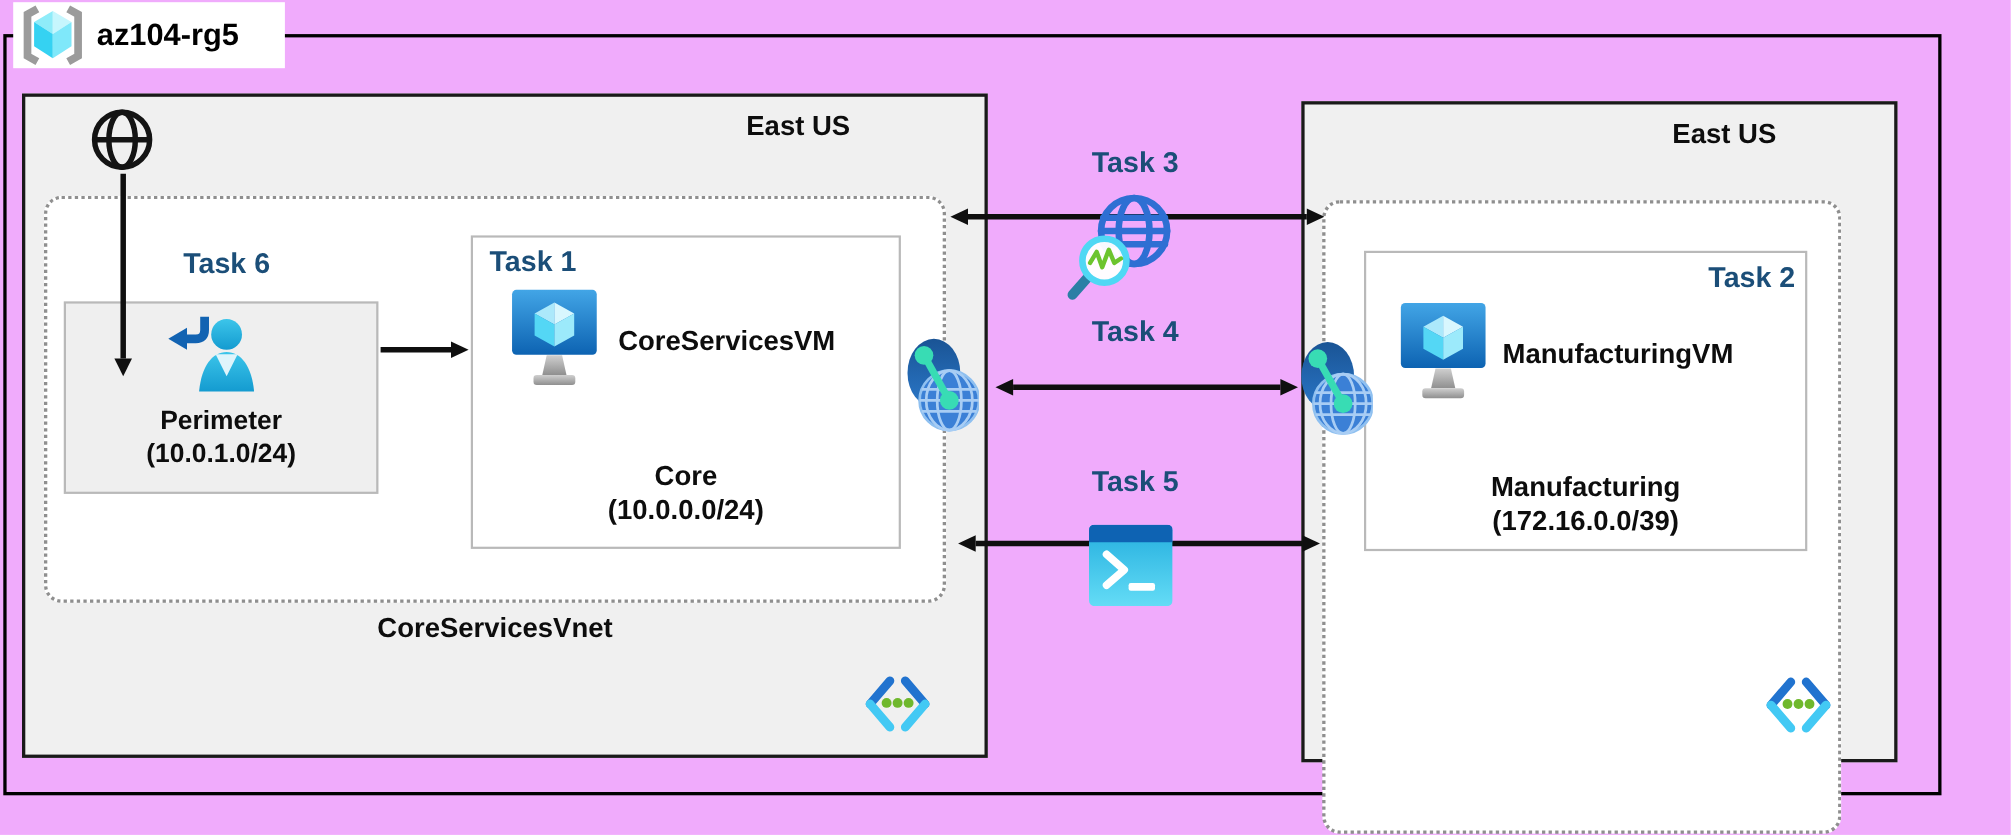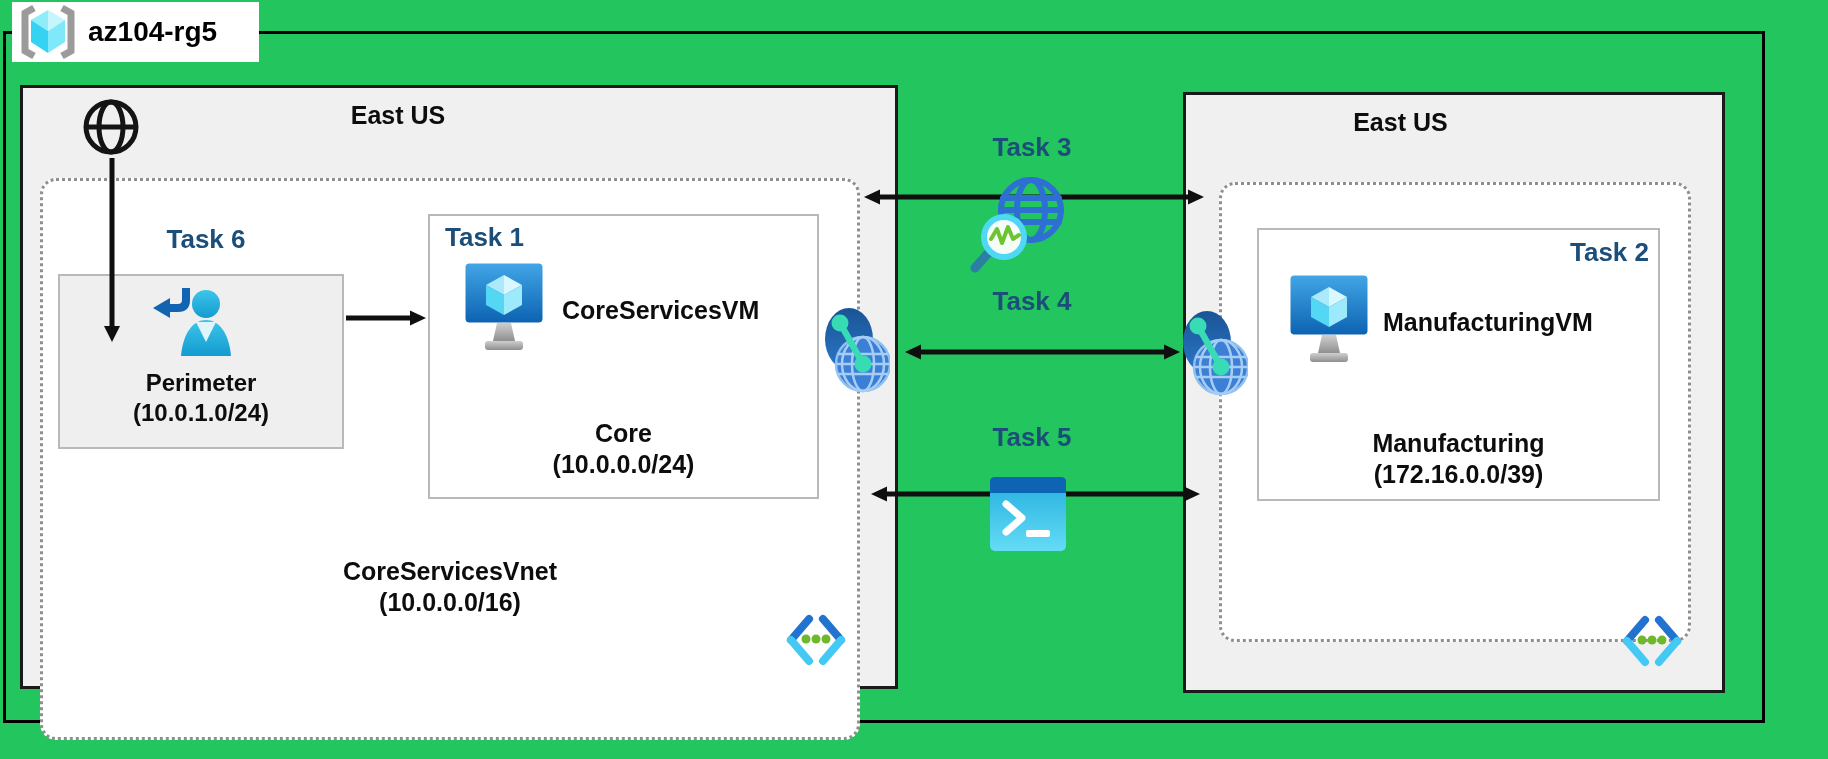--- a/index.html
+++ b/index.html
@@ -1,39 +1,39 @@
 <!DOCTYPE html>
 <html><head>
 <meta charset="utf-8">
 <style>
   * { margin:0; padding:0; box-sizing:border-box; }
   body { background:#ffffff; }
   .canvas {
-    position:relative; width:1828px; height:759px; background:#22c55e;
+    position:relative; width:1828px; height:759px; background:#f0abfc;
     font-family:"Liberation Sans", sans-serif; font-weight:bold; color:#0d0d0d;
     overflow:hidden;
     text-decoration:underline;
   }
   .outer-border { position:absolute; left:3px; top:31px; width:1762px; height:692px;
     border:3px solid #000; z-index:0; }
   .rg-header { position:absolute; left:12px; top:2px; height:60px; z-index:5;
     display:flex; align-items:center; gap:8px; background:#ffffff; padding:0 42px 0 4px; }
   .rg-name { font-size:28px; color:#000; }
   .icon { display:inline-block; line-height:0; }
 
   .region { position:absolute; background:#f0f0f0; border:3px solid #1a1a1a; z-index:1; }
   #region-left  { left:20px;  top:85px; width:878px; height:604px; }
   #region-right { left:1183px; top:92px; width:542px; height:601px; }
-  .region-label { position:absolute; top:13px; left:0; text-align:center; font-size:25px; }
+  .region-label { position:absolute; top:13px; left:0; text-align:right; font-size:25px; }
   #region-left  .region-label { width:86%; }
   #region-right .region-label { width:80%; }
 
   .vnet { position:absolute; background:#ffffff; border:3px dotted #8f8f8f; border-radius:16px; }
-  #vnet-left  { left:17px; top:90px; width:820px; height:562px; }
-  #vnet-right { left:33px; top:87px; width:472px; height:460px; }
+  #vnet-left  { left:17px; top:90px; width:820px; height:370px; }
+  #vnet-right { left:16px; top:87px; width:472px; height:576px; }
   .vnet-label-stack { position:absolute; left:0; right:0; text-align:center;
     top:375px; font-size:25px; line-height:31px; }
 
   .task-label { color:#1b4e78; font-size:26px; }
 
   #task6-label { position:absolute; left:88px; top:43px; width:150px; text-align:center; }
 
   .subnet-box { position:absolute; border:2px solid #b9b9b9; }
   #perimeter-box { left:15px; top:93px; width:286px; height:175px; background:#efefef; }
   #perimeter-icon { position:absolute; left:89px; top:6px; }
@@ -156,21 +156,20 @@
           <span class="vm-name">CoreServicesVM</span>
         </div>
         <div class="subnet-name-stack" id="task1-names">
           <div>Core</div>
           <div>(10.0.0.0/24)</div>
         </div>
       </div>
 
       <div class="vnet-label-stack">
         <div>CoreServicesVnet</div>
-        <div>(10.0.0.0/16)</div>
       </div>
 
       <span class="icon subnet-code-icon" id="subnet-code-left">
         <svg width="64" height="58" viewBox="0 0 64 58">
           <path d="M25 7 L7 28" stroke="#2173cf" stroke-width="8" stroke-linecap="round"></path>
           <path d="M7 28 L25 49" stroke="#43c9f4" stroke-width="8" stroke-linecap="round"></path>
           <path d="M39 7 L57 28" stroke="#2173cf" stroke-width="8" stroke-linecap="round"></path>
           <path d="M57 28 L39 49" stroke="#43c9f4" stroke-width="8" stroke-linecap="round"></path>
           <circle cx="22" cy="27" r="4.5" fill="#6fb82c"></circle>
           <circle cx="32" cy="27" r="4.5" fill="#6fb82c"></circle>

